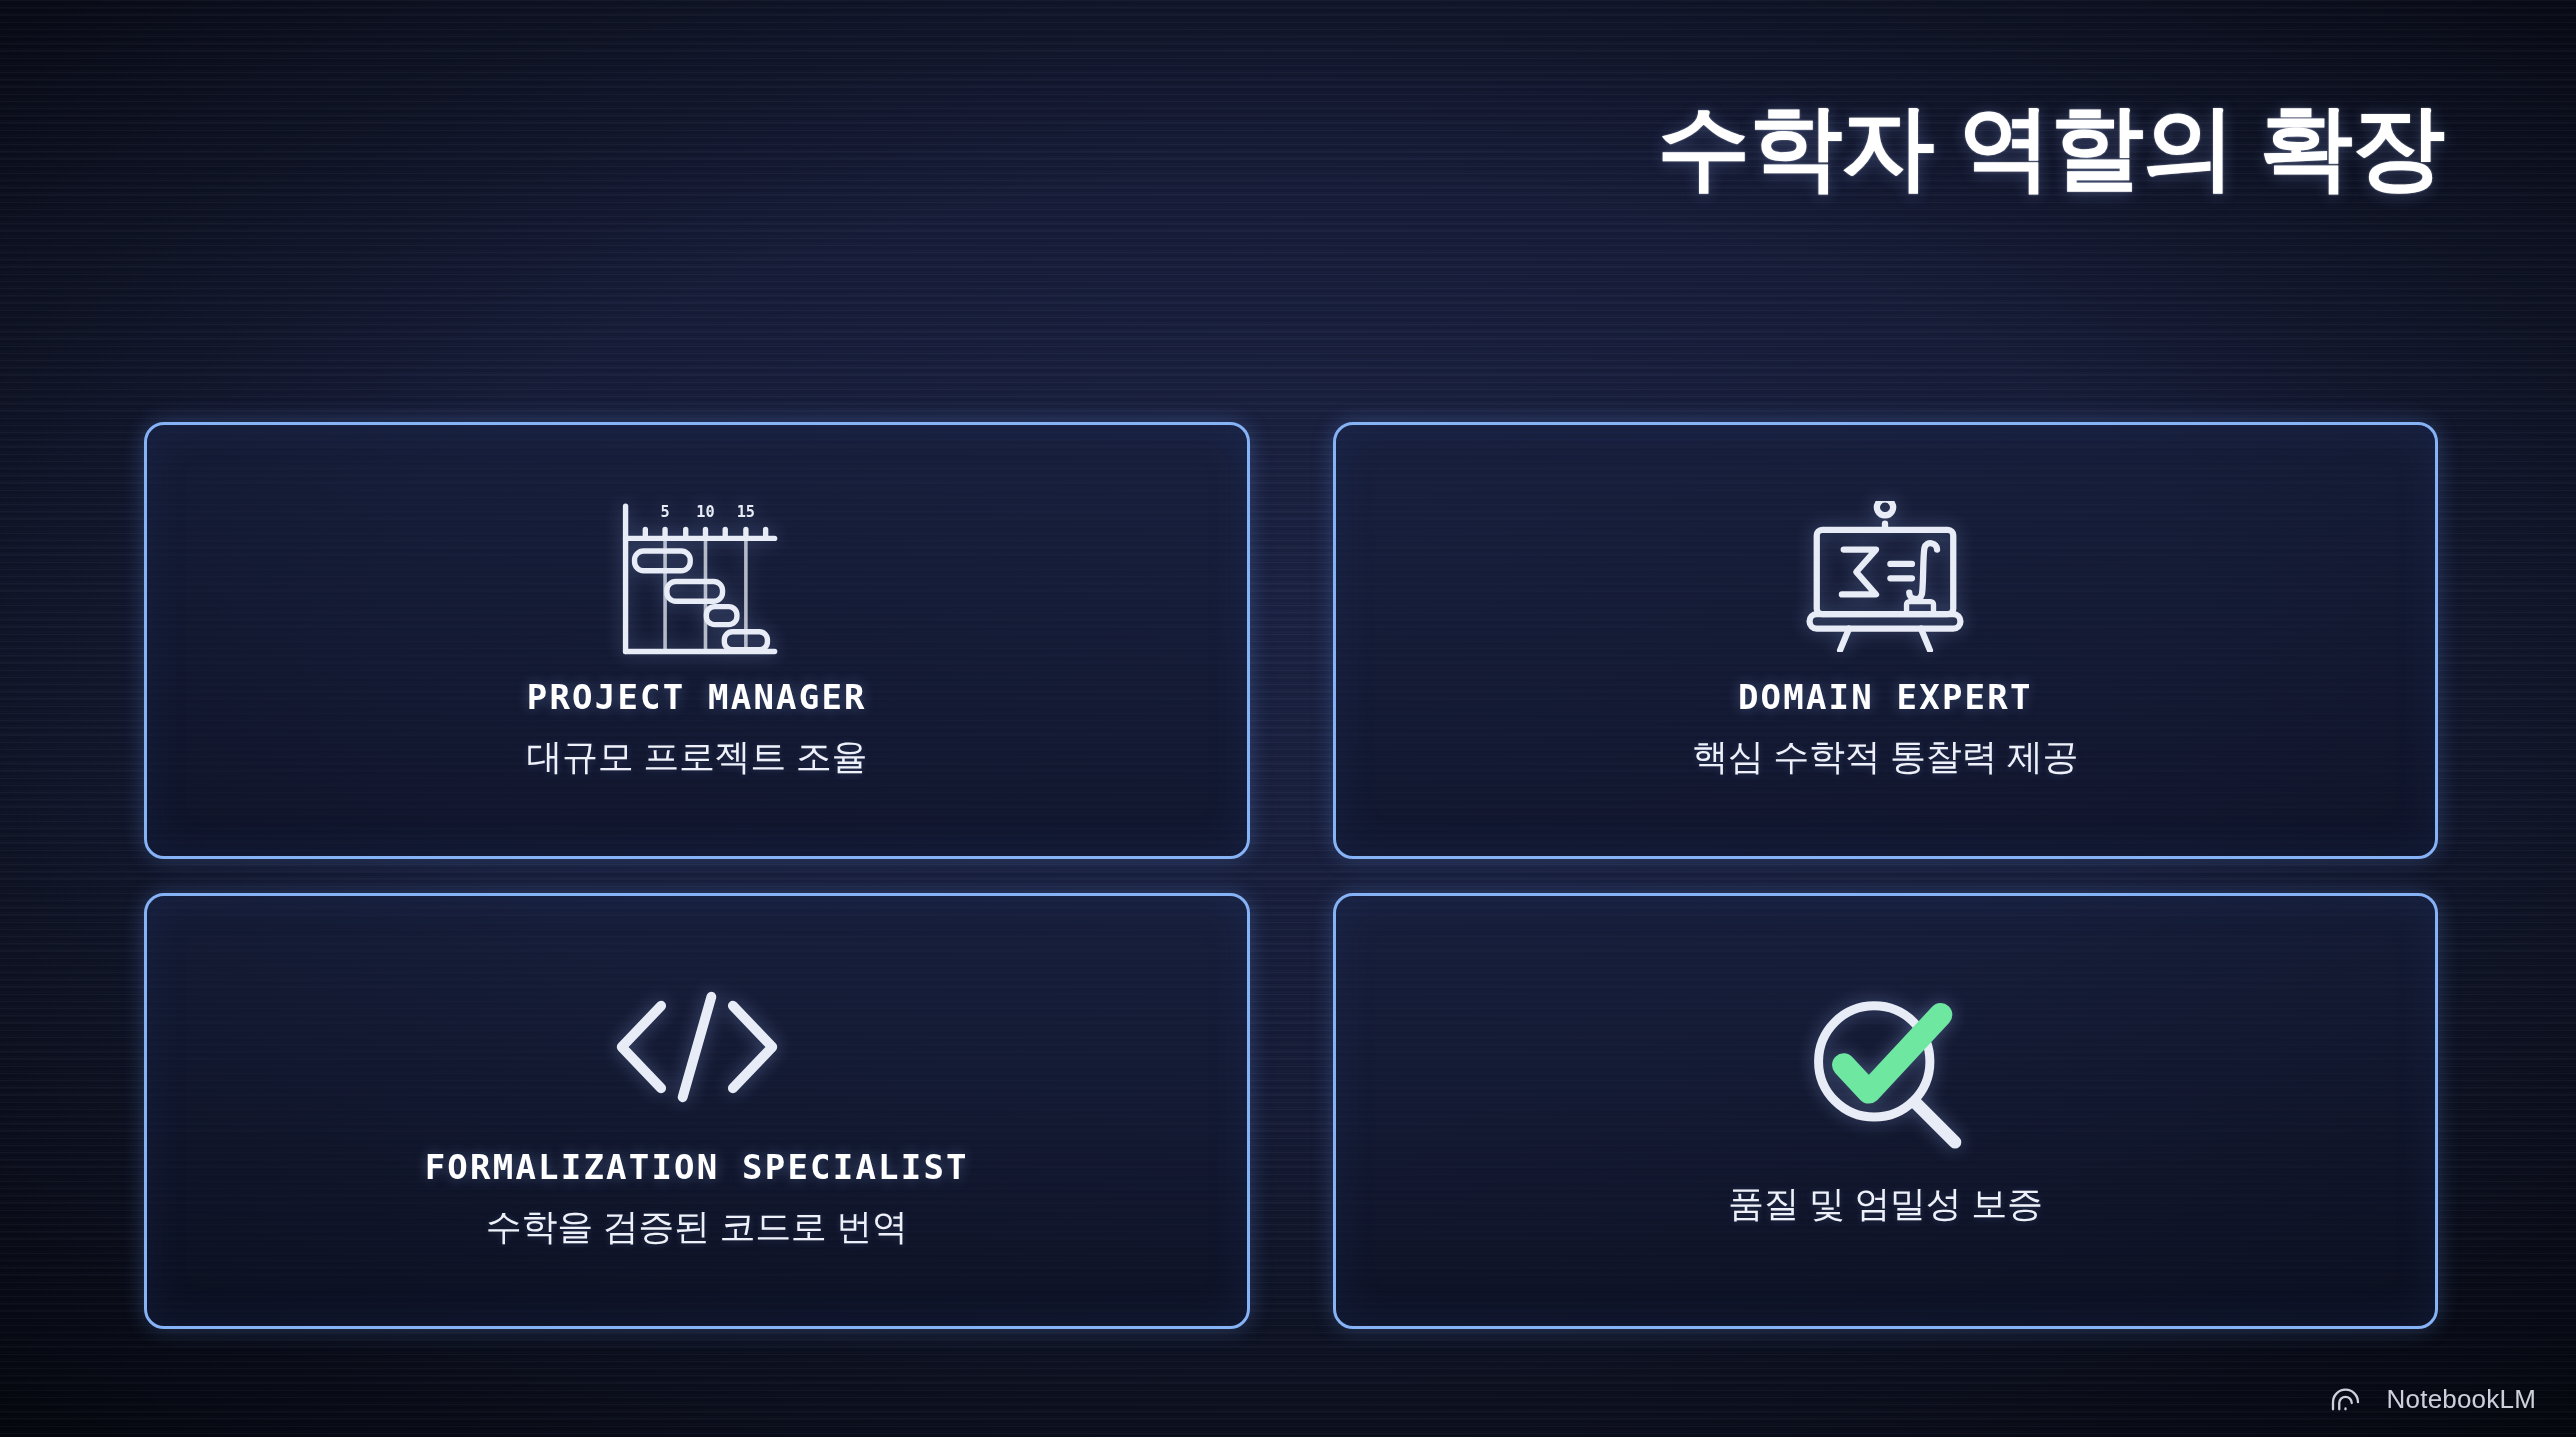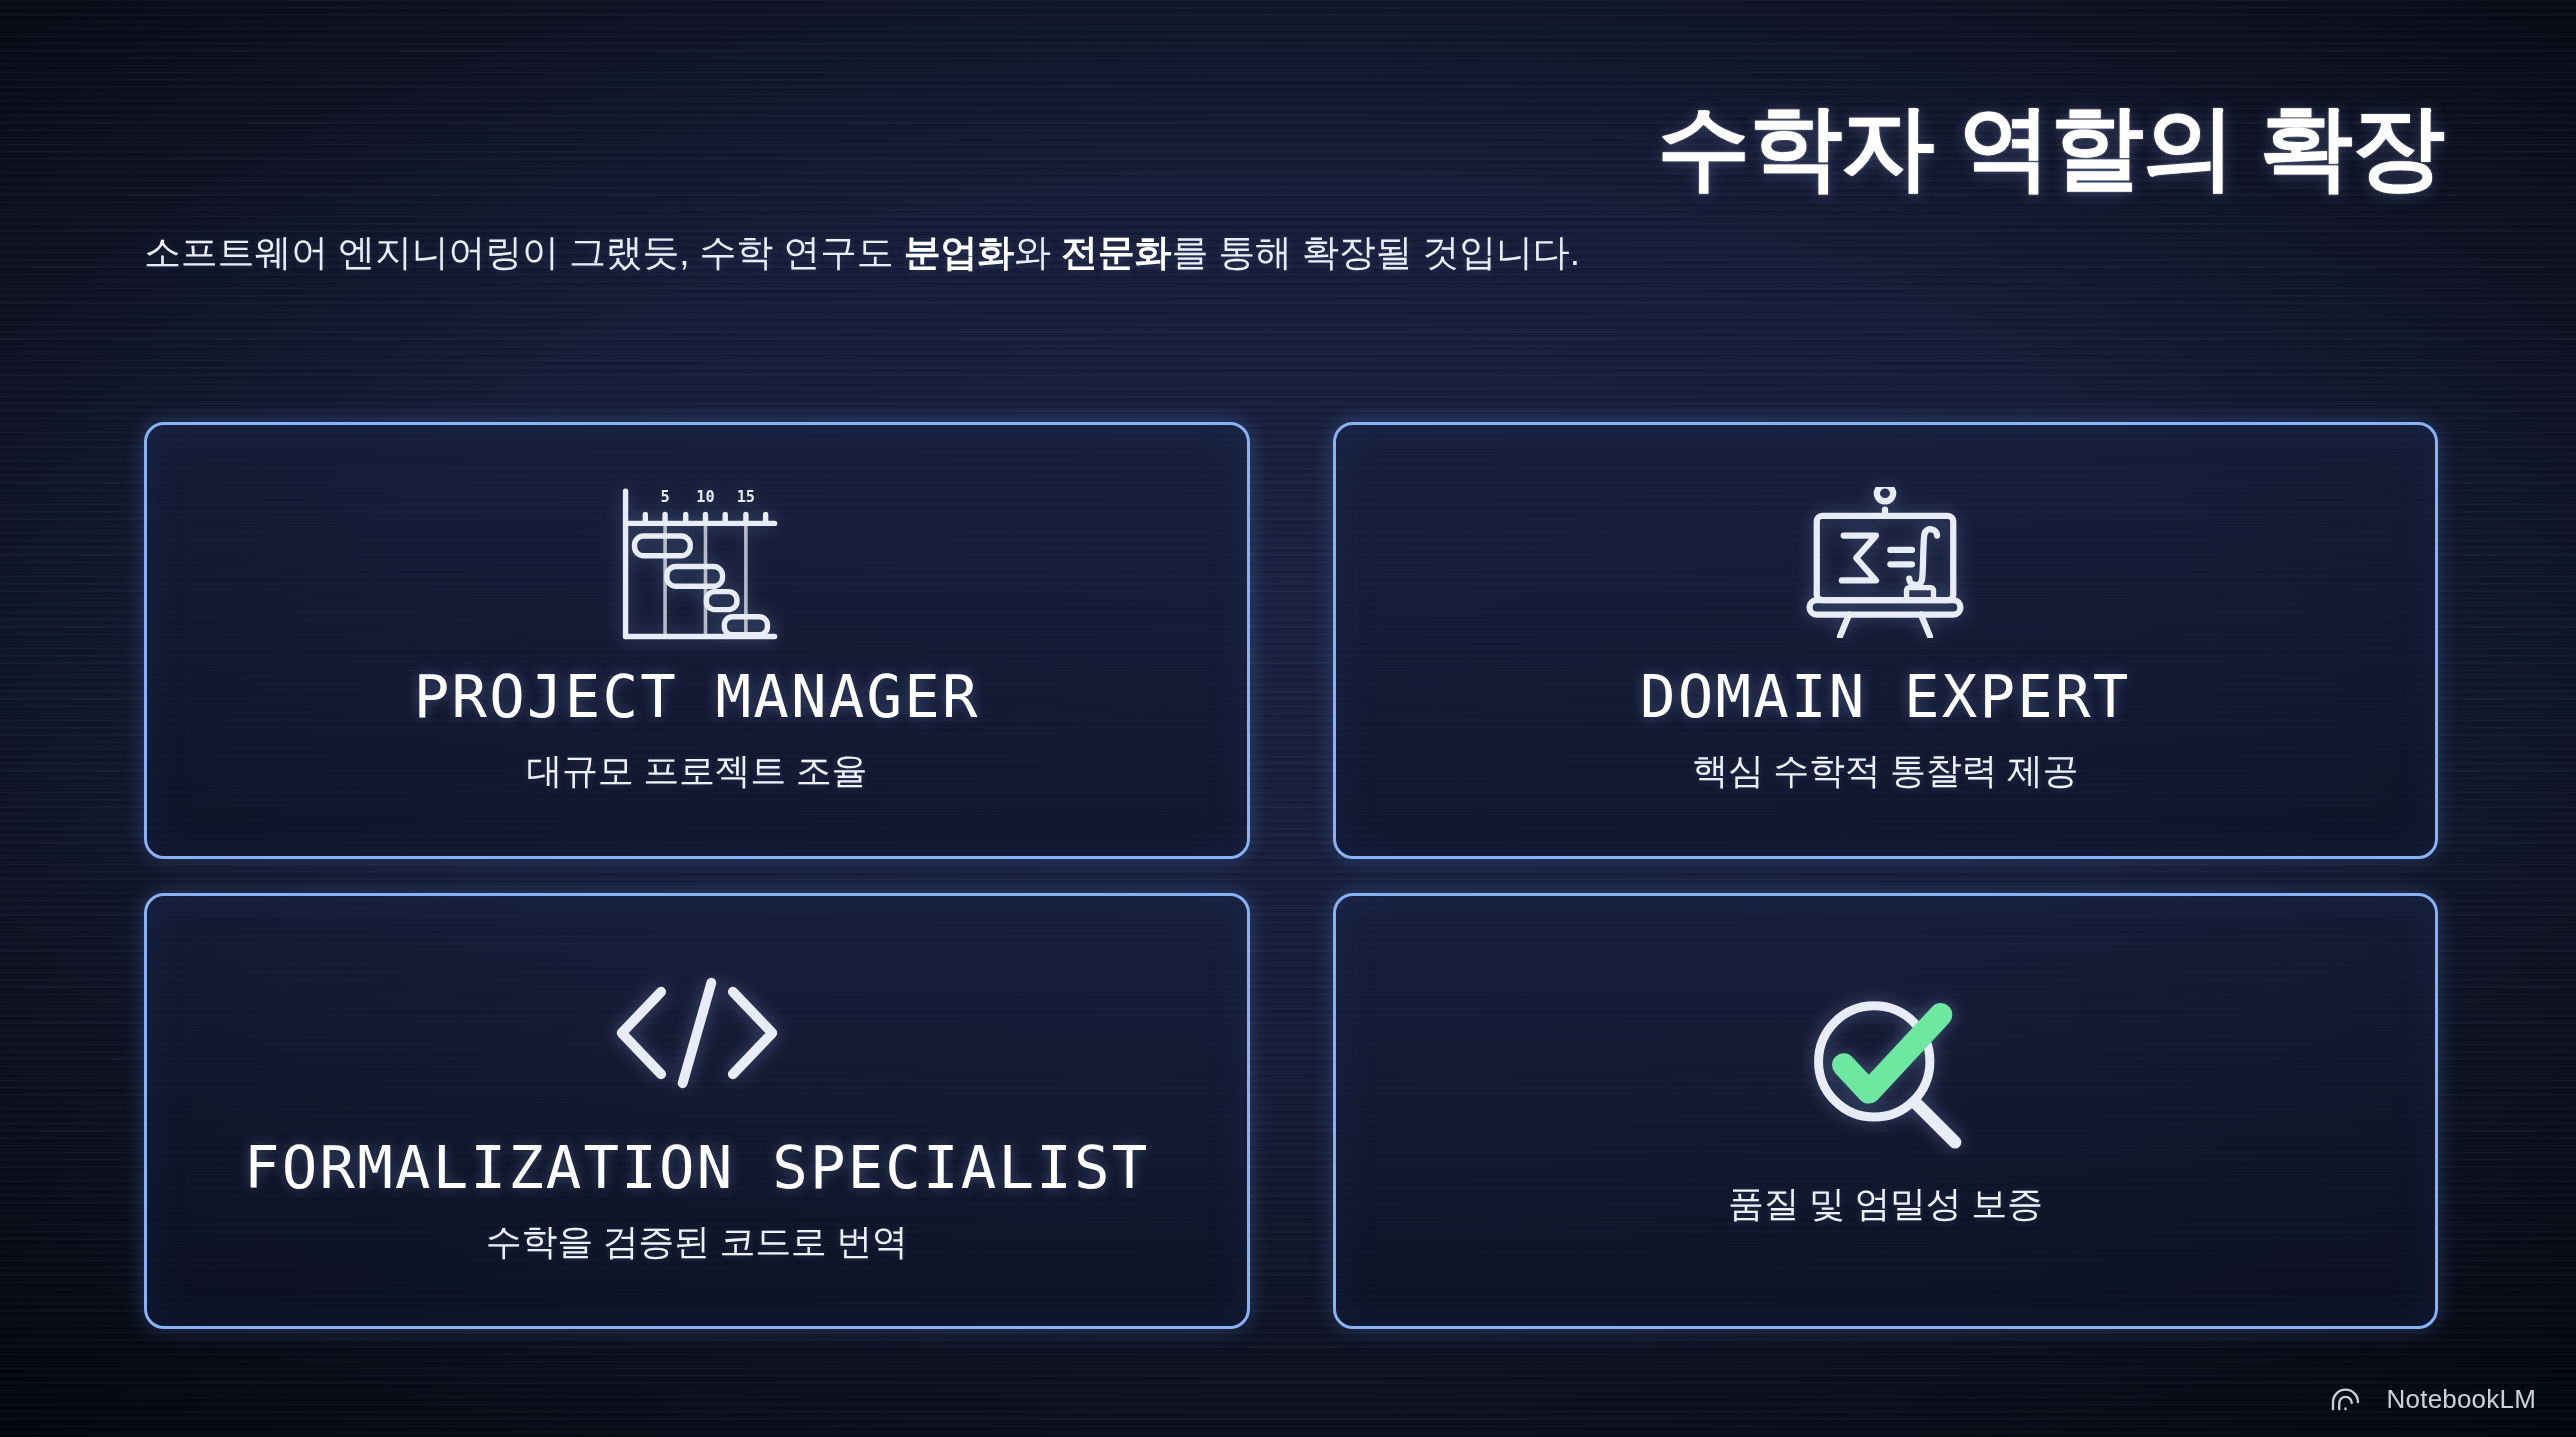--- a/index.html
+++ b/index.html
@@ -126,22 +126,22 @@
     justify-content: center;
     margin-bottom: 9px;
   }
   .card-icon svg {
     display: block;
     filter: drop-shadow(0 0 9px rgba(160,190,255,0.35));
   }
 
   .card-title {
     font-family: "DejaVu Sans Mono", "Liberation Mono", monospace;
-    font-size: 59px;
-    font-weight: 400;
+    font-size: 34px;
+    font-weight: 700;
     letter-spacing: 2.2px;
     color: #ffffff;
     white-space: nowrap;
     text-shadow: 0 0 12.6px rgba(150,185,255,0.35);
     margin: 5.4px 0 0 0;
   }
   .card-sub {
     font-size: 36px;
     font-weight: 400;
     color: #eef1f9;
@@ -179,23 +179,20 @@
 <body>
 
 <div class="slide">
   <div class="vignette"></div>
   <div class="scanlines"></div>
 
   <div class="content">
 
     <div class="header">
       <h1 class="page-title">수학자 역할의 확장</h1>
-      <p class="page-subtitle">
-        <span>소프트웨어 엔지니어링이 그랬듯, 수학 연구도 </span><b>분업화</b><span>와 </span><b>전문화</b><span>를 통해 확장될 것입니다.</span>
-      </p>
     </div>
 
     <div class="card-grid">
 
       <div class="card">
         <div class="card-icon">
           <svg class="icon-gantt" viewBox="0 0 186 178" fill="none" stroke="#e8ecf6" stroke-width="6" stroke-linecap="round" stroke-linejoin="round">
 
             <text x="58" y="22" fill="#e8ecf6" stroke="none" font-family="DejaVu Sans Mono, monospace" font-size="17" font-weight="700" text-anchor="middle">5</text>
             <text x="103" y="22" fill="#e8ecf6" stroke="none" font-family="DejaVu Sans Mono, monospace" font-size="17" font-weight="700" text-anchor="middle">10</text>

